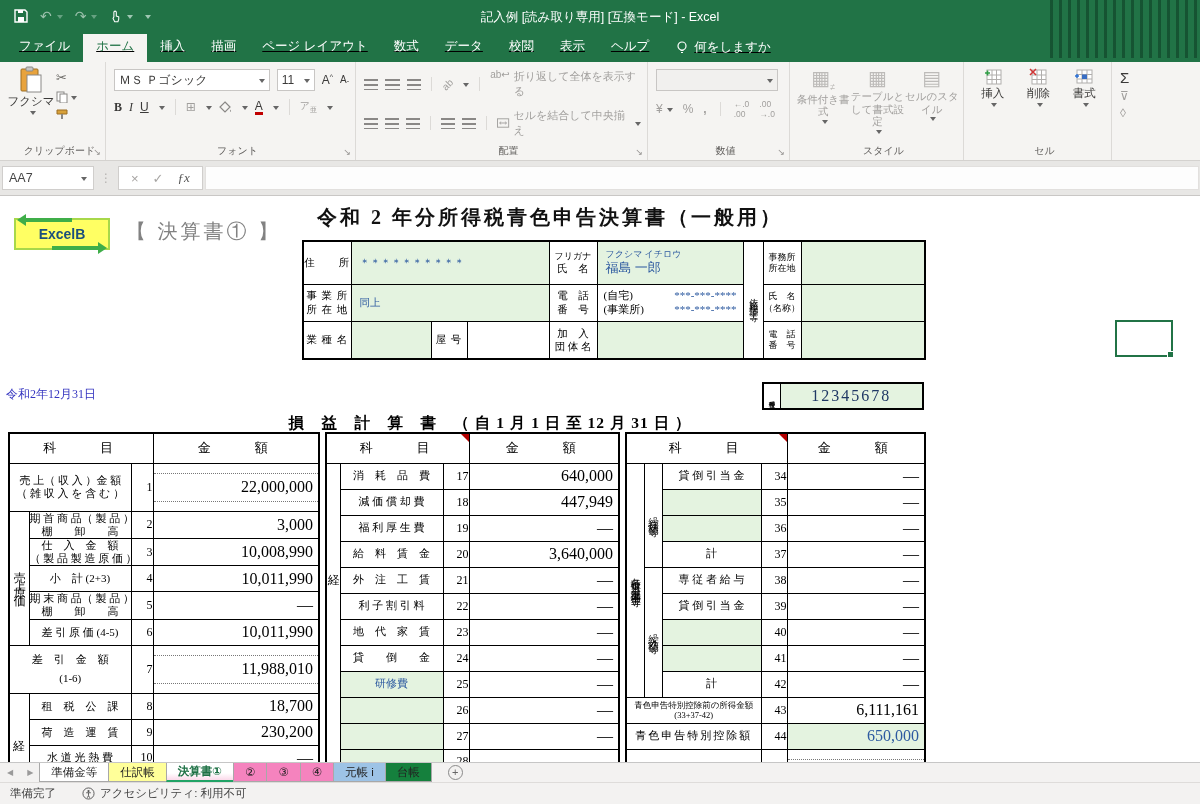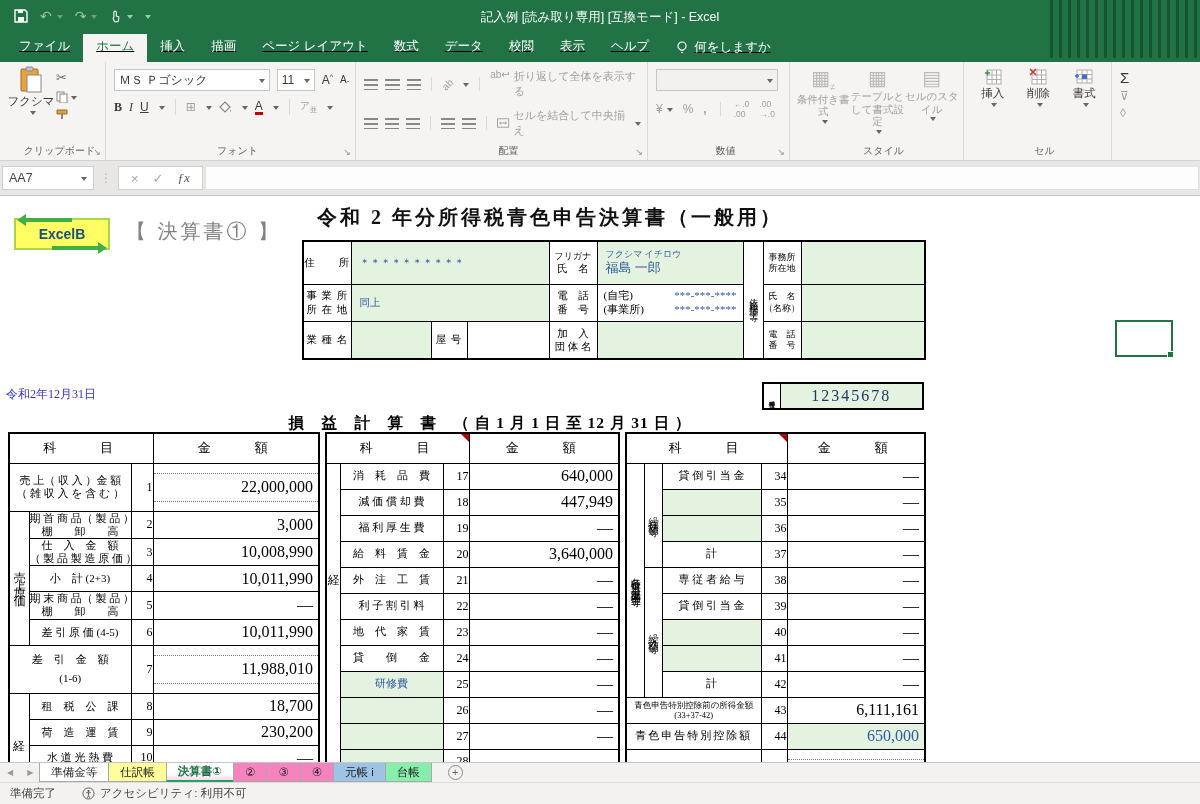--- a/index.html
+++ b/index.html
@@ -101,21 +101,21 @@
   .tv::after  { content:""; position:absolute; left:0; right:0; bottom:9px; border-top:1px dotted #777; }
   .tri { position:absolute; top:0; right:0; width:0; height:0; border-top:8px solid #b30000; border-left:8px solid transparent; }
   
   .tabsbar { height:20px; background:#f3f2f1; border-top:1px solid #c6c6c6; display:flex; align-items:stretch; font-size:11.5px; }
   .tnav { color:#9a9a9a; font-size:8px; align-self:center; padding:0 7px; cursor:pointer; }
   .st { display:flex; align-items:center; padding:0 11px; border:1px solid #a8a8a8; border-top:none; margin-left:-1px; color:#222; cursor:pointer; white-space:nowrap; }
   .st.plain { background:#fff; }
   .st.yellow { background:#ffff99; }
   .st.pink { background:#f583be; }
   .st.blue { background:#9dc3e6; }
-  .st.grayt { background:#86efac; }
+  .st.grayt { background:#15803d; }
   .st.active { background:linear-gradient(#ffffff 60%, #fbd9ea); color:#1e7145; font-weight:bold; border-bottom:2px solid #21a366; }
   .addbtn { align-self:center; width:15px; height:15px; border:1px solid #8a8a8a; border-radius:50%; color:#666; font-size:11px; line-height:13px; text-align:center; margin-left:16px; cursor:pointer; }
   
   .statusbar { height:22px; background:#f3f2f1; border-top:1px solid #dedcda; display:flex; align-items:center; gap:26px; padding-left:10px; font-size:11.5px; color:#444; }
   .acc { display:flex; align-items:center; gap:5px; cursor:pointer; }
   svg { display:block; }
 </style>
 </head>
 <body>
 

